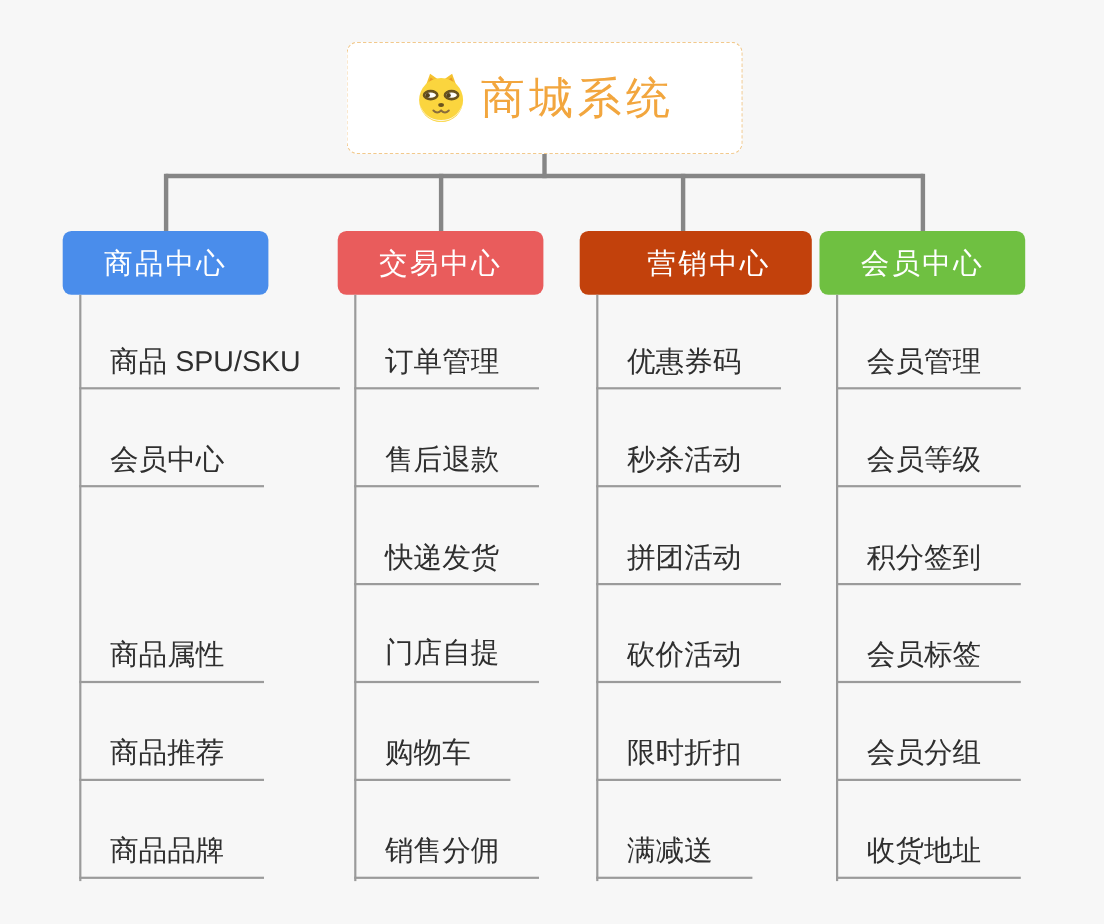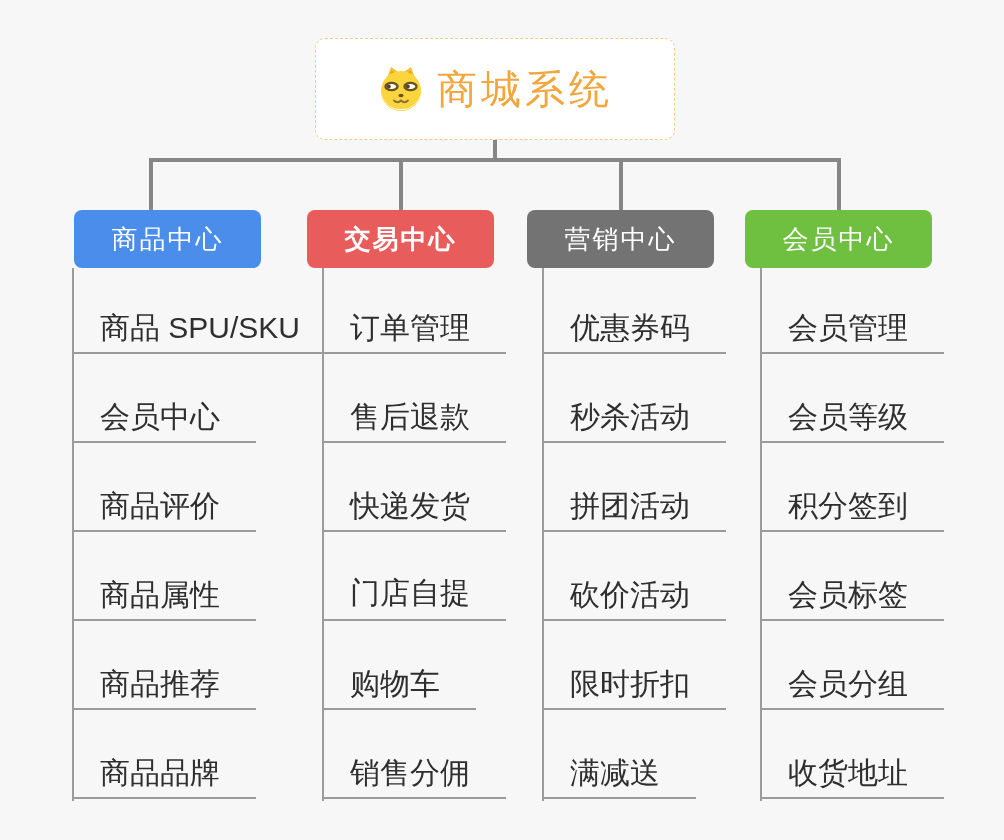--- a/index.html
+++ b/index.html
@@ -40,30 +40,30 @@
 
   
   .branch-node{
     position:absolute;top:210px;height:58px;width:187px;
     border-radius:8px;
     color:#ffffff;
     font-size:26px;letter-spacing:2px;
     display:flex;align-items:center;justify-content:center;
     white-space:nowrap;
   }
-  .b0{left:74px;}
+  .b0{left:57px;}
   .b1{left:307px;}
   .b2{left:527px;}
   .b3{left:745px;}
 
   
   .spine{position:absolute;top:268px;width:2px;height:533px;background:#9b9b9b;}
   .leaf{
     position:absolute;
-    font-size:30px;line-height:32px;color:#2f2f2f;
+    font-size:26px;line-height:32px;color:#2f2f2f;
     padding:0 36px 8px 28px;
     border-bottom:2px solid #9b9b9b;
     white-space:nowrap;
   }
 </style>
 </head>
 <body>
 
 <div class="canvas">
 
@@ -86,28 +86,27 @@
   </div>
 
   <div class="tline root-drop"></div>
   <div class="tline hbar"></div>
   <div class="tline drop1"></div>
   <div class="tline drop2"></div>
   <div class="tline drop3"></div>
   <div class="tline drop4"></div>
 
   <div class="branch-node b0" style="background: rgb(74, 141, 235);">商品中心</div>
-  <div class="branch-node b1" style="background: rgb(233, 92, 92); font-weight: bold;">交易中心</div>
-  <div class="branch-node b2" style="background: #737373;">营销中心</div>
+  <div class="branch-node b1" style="background: rgb(233, 92, 92);">交易中心</div>
+  <div class="branch-node b2" style="background: #c2410c; padding-left: 24px;">营销中心</div>
   <div class="branch-node b3" style="background: rgb(111, 192, 65);">会员中心</div>
 
   <div class="spine" style="left:72px;"></div>
   <div class="leaf" style="left:72px;top:312px;">商品 SPU/SKU</div>
   <div class="leaf" style="left:72px;top:401px;">会员中心</div>
-  <div class="leaf" style="left:72px;top:490px;">商品评价</div>
   <div class="leaf" style="left:72px;top:579px;">商品属性</div>
   <div class="leaf" style="left:72px;top:668px;">商品推荐</div>
   <div class="leaf" style="left:72px;top:757px;">商品品牌</div>
 
   <div class="spine" style="left:322px;"></div>
   <div class="leaf" style="left:322px;top:312px;">订单管理</div>
   <div class="leaf" style="left:322px;top:401px;">售后退款</div>
   <div class="leaf" style="left:322px;top:490px;">快递发货</div>
   <div class="leaf" style="left:322px;top:579px;font-family:Liberation Mono, monospace;">门店自提</div>
   <div class="leaf" style="left:322px;top:668px;">购物车</div>

